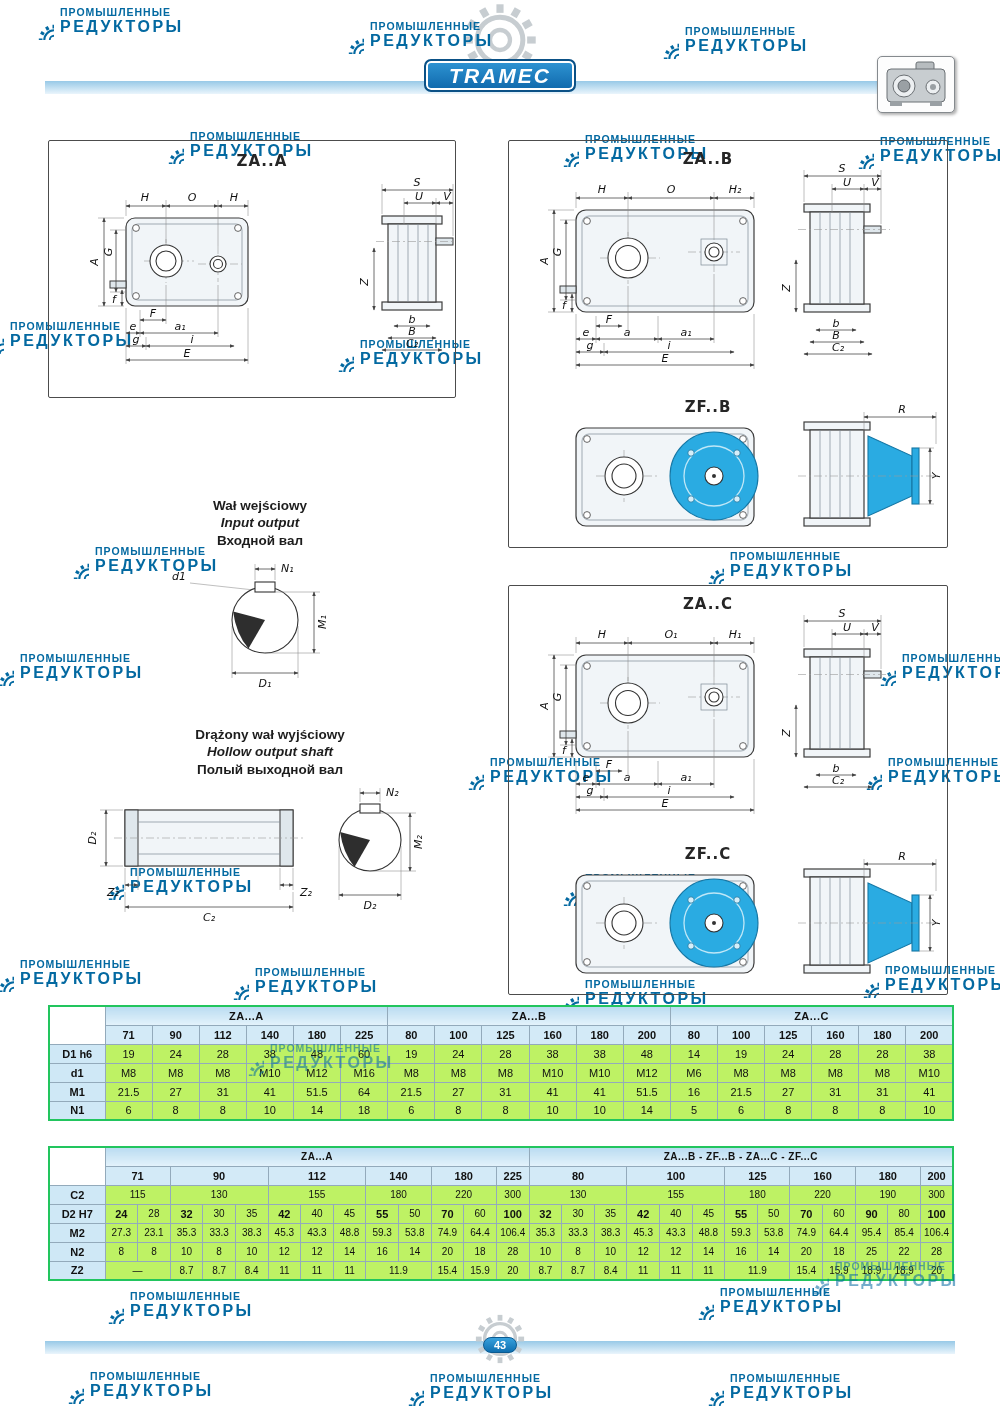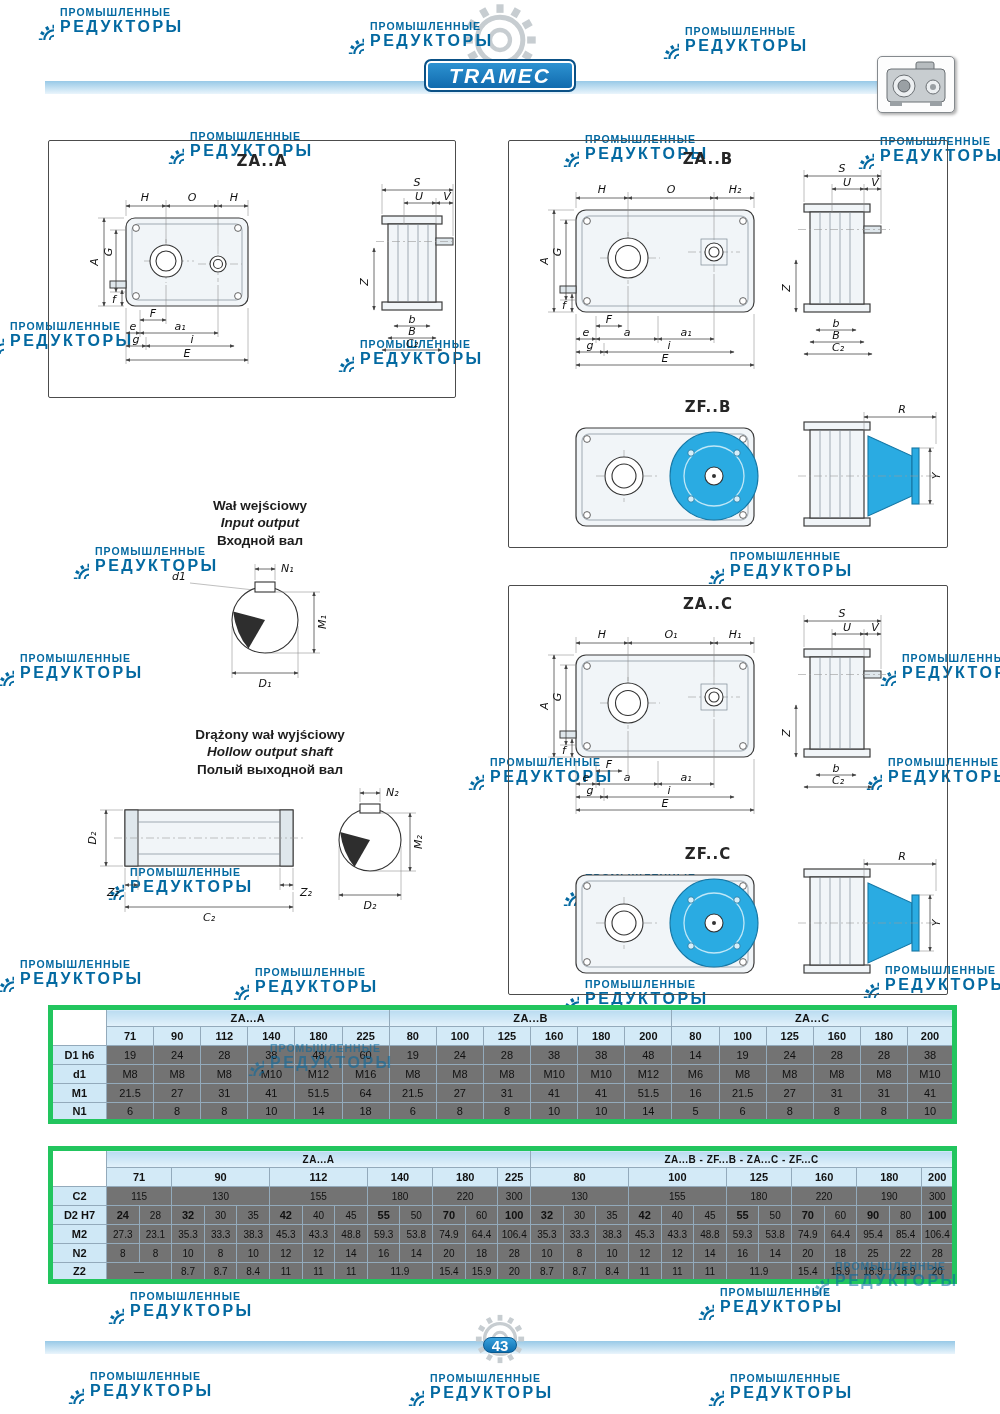--- a/index.html
+++ b/index.html
@@ -14,21 +14,21 @@
   
   .band{position:absolute;left:45px;width:910px;height:13px;background:linear-gradient(#98c9e7,#eaf5fc);z-index:1}
   .logo{position:absolute;left:424px;top:59px;width:152px;height:33px;background:linear-gradient(#2f95d4,#0f68ab);
         border:2px solid #0b5186;border-radius:7px;box-shadow:inset 0 0 0 2px #fff;display:flex;align-items:center;
         justify-content:center;z-index:2;color:#fff;font-weight:bold;font-style:italic;font-size:21px;letter-spacing:2px}
   .photo{position:absolute;left:877px;top:56px;width:78px;height:57px;background:#fdfdfd;border:1px solid #858a8e;
          border-radius:5px;box-shadow:1.5px 1.5px 3px rgba(0,0,0,.3);z-index:2}
   .hgear{position:absolute;color:#c7cdd1;z-index:0}
   .fgear{position:absolute;color:#c7cdd1;z-index:2}
   .pill{position:absolute;left:483px;top:1337px;width:34px;height:16px;background:linear-gradient(#37a1dd,#0f6fb0);
-        border:1px solid #0b5a90;border-radius:8px;color:#fff;font-weight:bold;font-size:15px;display:flex;
+        border:1px solid #0b5a90;border-radius:8px;color:#fff;font-weight:bold;font-size:11px;display:flex;
         align-items:center;justify-content:center;z-index:3}
   
   .dbox{position:absolute;border:1.3px solid #4c4c4c;border-radius:2px;z-index:1}
   .shaft-txt{position:absolute;z-index:1;text-align:center;color:#1d1d1d;font-size:13.5px;line-height:1.28}
   .shaft-txt .t1,.shaft-txt .t3{font-weight:bold}
   .shaft-txt .t2{font-weight:bold;font-style:italic}
   .dsvg{position:absolute;z-index:1}
   svg .part{fill:#f1f5f8;stroke:#3c3c3c;stroke-width:1.2}
   svg .part2{fill:#dfe7ec;stroke:#3c3c3c;stroke-width:1}
   svg .scr{fill:#fff;stroke:#555;stroke-width:.9}
@@ -38,21 +38,21 @@
   svg .dim{stroke:#3f3f3f;stroke-width:.75;fill:none;marker-start:url(#ar);marker-end:url(#ar)}
   svg .ext{stroke:#8a8a8a;stroke-width:.55;fill:none}
   svg .dl{font:italic 11px "DejaVu Sans",sans-serif;fill:#111}
   svg .ttl{font:bold 15px "DejaVu Sans",sans-serif;fill:#262626;letter-spacing:1px}
   svg .blue{fill:#2aabe2;stroke:#1577a5;stroke-width:1.1}
   svg .bluel{fill:none;stroke:#bfe7f7;stroke-width:1.3}
   svg .bolt{fill:#d6eef9;stroke:#16749f;stroke-width:.8}
   svg .wedge{fill:#2e2e2e;stroke:none}
   
   .tblwrap{position:absolute;z-index:2}
-  table.spec{border-collapse:collapse;table-layout:fixed;background:#737373;width:904px;border:5px solid #22c55e}
+  table.spec{border-collapse:collapse;table-layout:fixed;background:#bef264;width:904px;border:2px solid #22c55e}
   table.spec td{border:1px solid #93aabb;text-align:center;vertical-align:middle;padding:1px 0;font-size:11px;color:#111;height:19px;overflow:hidden}
   td.ghead{background:linear-gradient(#badcf1,#e3f2fb);font-weight:bold;font-size:12px;color:#10263c;height:20px;letter-spacing:.5px}
   td.shead{background:#d3eaf7;font-weight:bold}
   td.lbl{background:#cfe8f6;font-weight:bold}
   td.corner{background:#fff}
   td.b{font-weight:bold;font-size:11.5px}
   td.gb{border-left:1.8px solid #1c3850}
   #t2 td{font-size:10px}
   #t2 td.b{font-size:11px}
   #t2 td.lbl,#t2 td.shead{font-size:11px}

